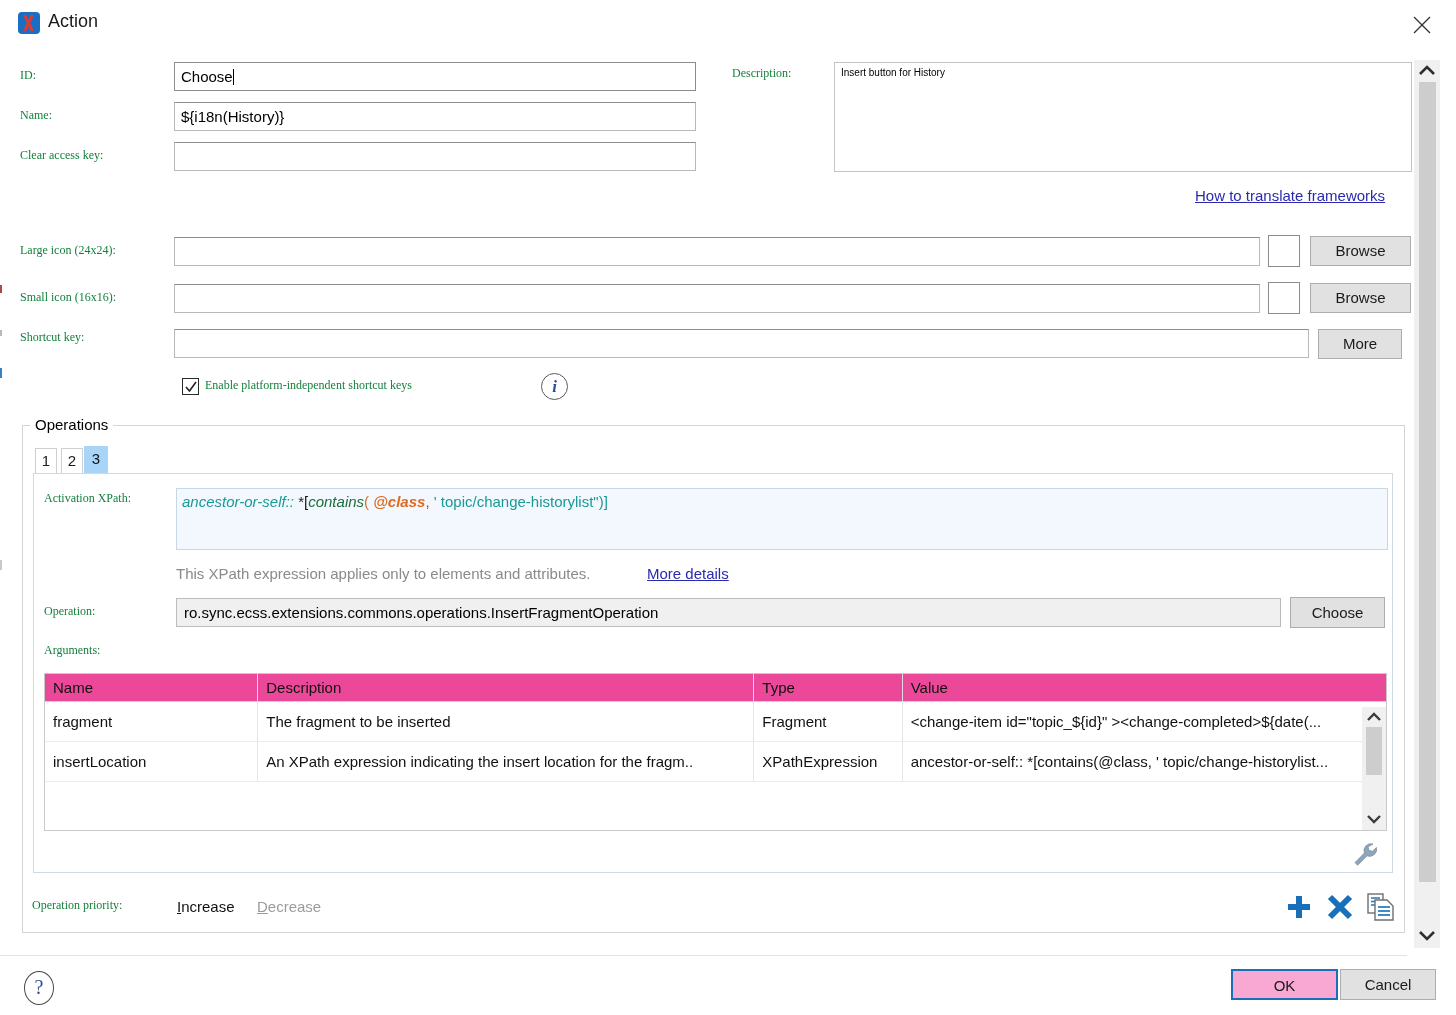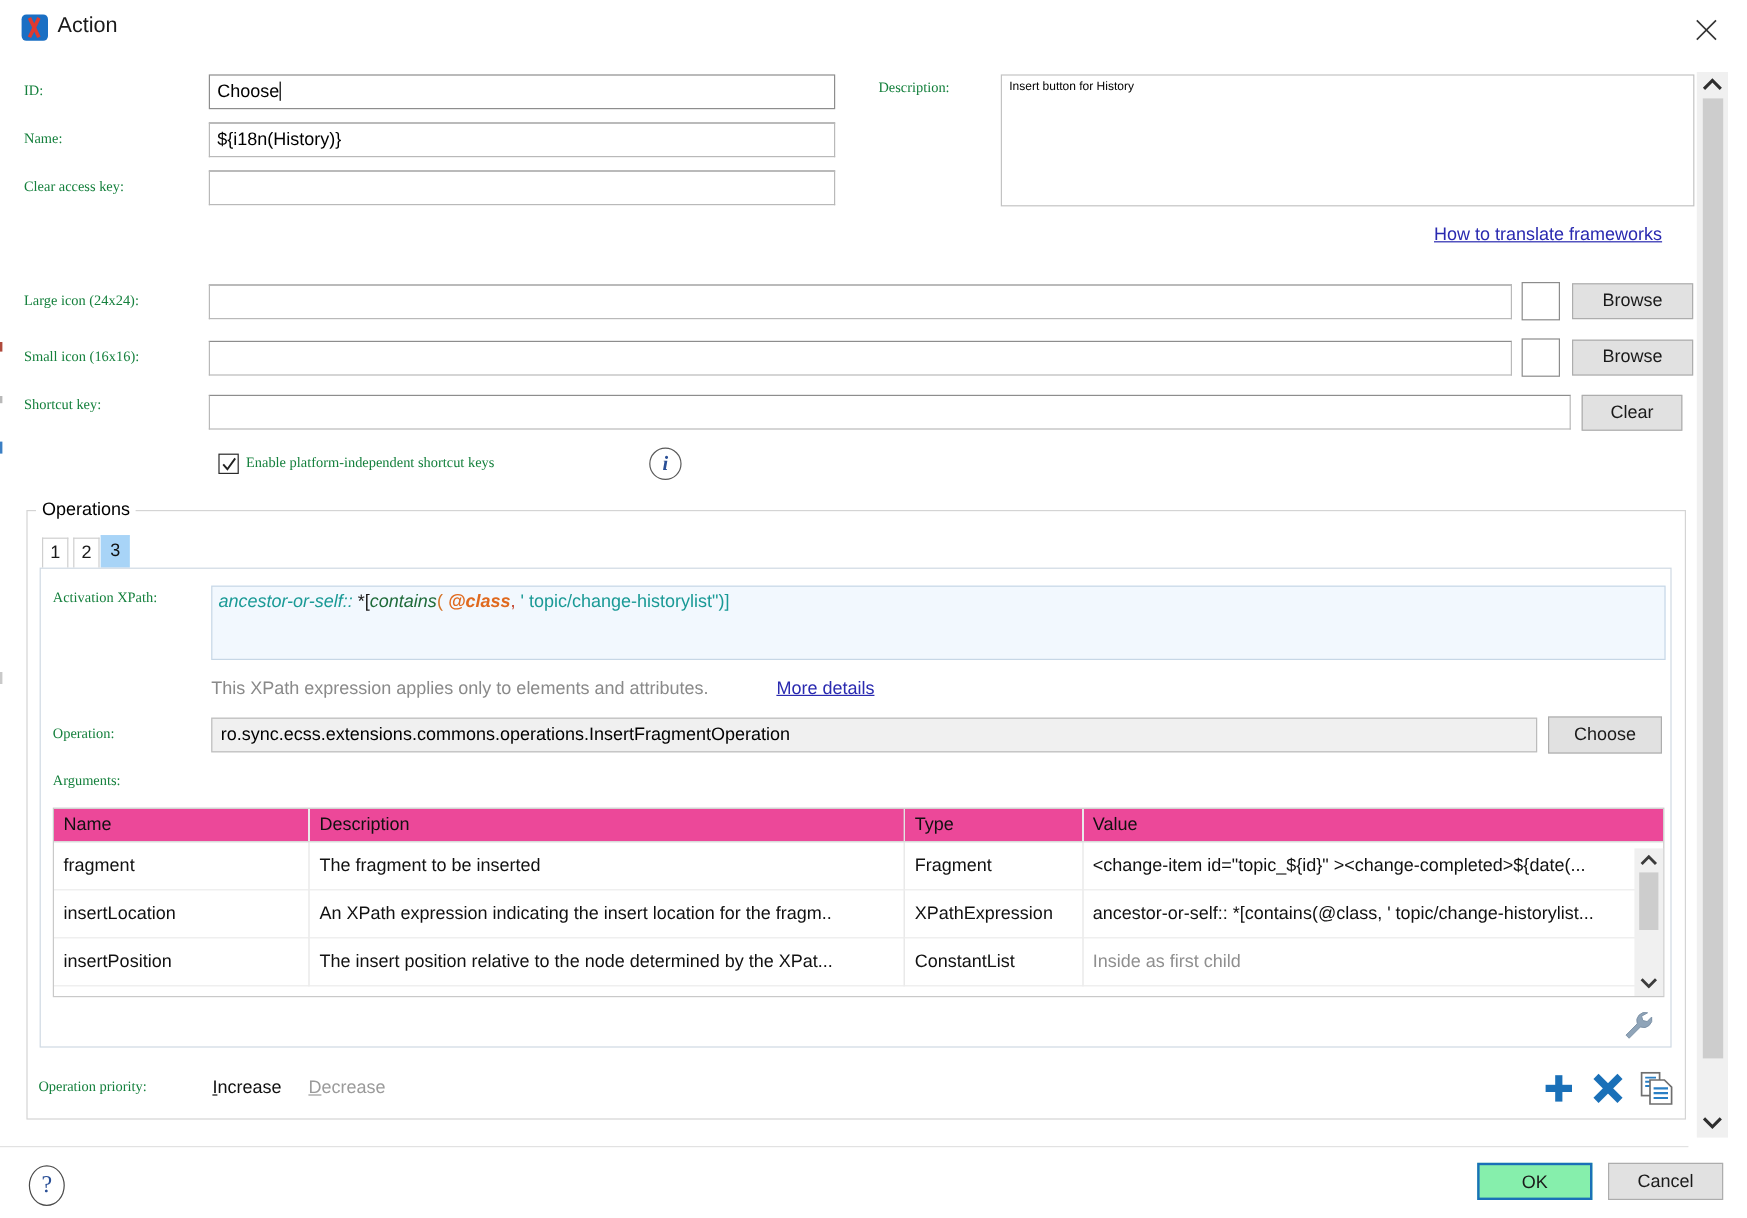--- a/index.html
+++ b/index.html
@@ -176,21 +176,21 @@
   <div class="txtfield" style="left:174px;top:284px;width:1086px;height:29px;">
     <span></span>
   </div>
   <div class="iconbox" style="left:1268px;top:282px;width:32px;height:32px;"></div>
   <div class="btn" style="left:1310px;top:283px;width:101px;height:30px;line-height:28px;">Browse</div>
 
   <div class="lbl" style="left:20px;top:330px;">Shortcut key:</div>
   <div class="txtfield" style="left:174px;top:329px;width:1135px;height:29px;">
     <span></span>
   </div>
-  <div class="btn" style="left:1318px;top:329px;width:84px;height:30px;line-height:28px;">Clear</div>
+  <div class="btn" style="left:1318px;top:329px;width:84px;height:30px;line-height:28px;">More</div>
 
   <div class="cb" style="left:182px;top:378px;">
     <svg width="14" height="14" viewBox="0 0 14 14">
       <polyline points="2,7 5.5,11 12,2" fill="none" stroke="#222" stroke-width="1.6"></polyline>
     </svg>
   </div>
   <div class="lbl" style="left:205px;top:378px;">Enable platform-independent shortcut keys</div>
   <div class="info-icon" style="left:541px;top:373px;">i</div>
 
   <div class="group" style="left:22px;top:425px;width:1383px;height:508px;"></div>
@@ -238,26 +238,20 @@
           <td>The fragment to be inserted</td>
           <td>Fragment</td>
           <td style="border-right:none;">&lt;change-item id="topic_${id}" &gt;&lt;change-completed&gt;${date(...</td>
         </tr>
         <tr style="height:40px;">
           <td>insertLocation</td>
           <td>An XPath expression indicating the insert location for the fragm..</td>
           <td>XPathExpression</td>
           <td style="border-right:none;">ancestor-or-self:: *[contains(@class, ' topic/change-historylist...</td>
         </tr>
-        <tr style="height:40px;">
-          <td>insertPosition</td>
-          <td>The insert position relative to the node determined by the XPat...</td>
-          <td>ConstantList</td>
-          <td class="muted" style="border-right:none;">Inside as first child</td>
-        </tr>
       </tbody>
     </table>
   </div>
 
   <div class="sbar" style="left:1362px;top:707px;width:24px;height:123px;">
     <div class="sarrow" style="top:4px;">
       <svg width="16" height="10" viewBox="0 0 16 10">
           <polyline points="2,8 8,2 14,8" fill="none" stroke="#3c3c3c" stroke-width="2.4"></polyline>
         </svg>
     </div>
@@ -317,16 +311,16 @@
     <div class="sthumb" style="left:5px;top:22px;width:17px;height:800px;"></div>
     <div class="sarrow" style="bottom:5px;">
       <svg width="18" height="11" viewBox="0 0 18 11">
           <polyline points="2,2 9,9 16,2" fill="none" stroke="#2e2e2e" stroke-width="2.6"></polyline>
         </svg>
     </div>
   </div>
 
   <div class="bottom-sep"></div>
   <div class="help-icon" style="left:24px;top:971px;">?</div>
-  <div class="btn" style="left:1231px;top:969px;width:96px;height:31px;line-height:29px;border:2px solid #1a70b8;background:#86efac;">OK</div>
+  <div class="btn" style="left:1231px;top:969px;width:107px;height:31px;line-height:29px;border:2px solid #1a70b8;background:#f9a8d4;">OK</div>
   <div class="btn" style="left:1340px;top:969px;width:96px;height:31px;line-height:29px;">Cancel</div>
 
 </div>
 
 </body></html>

